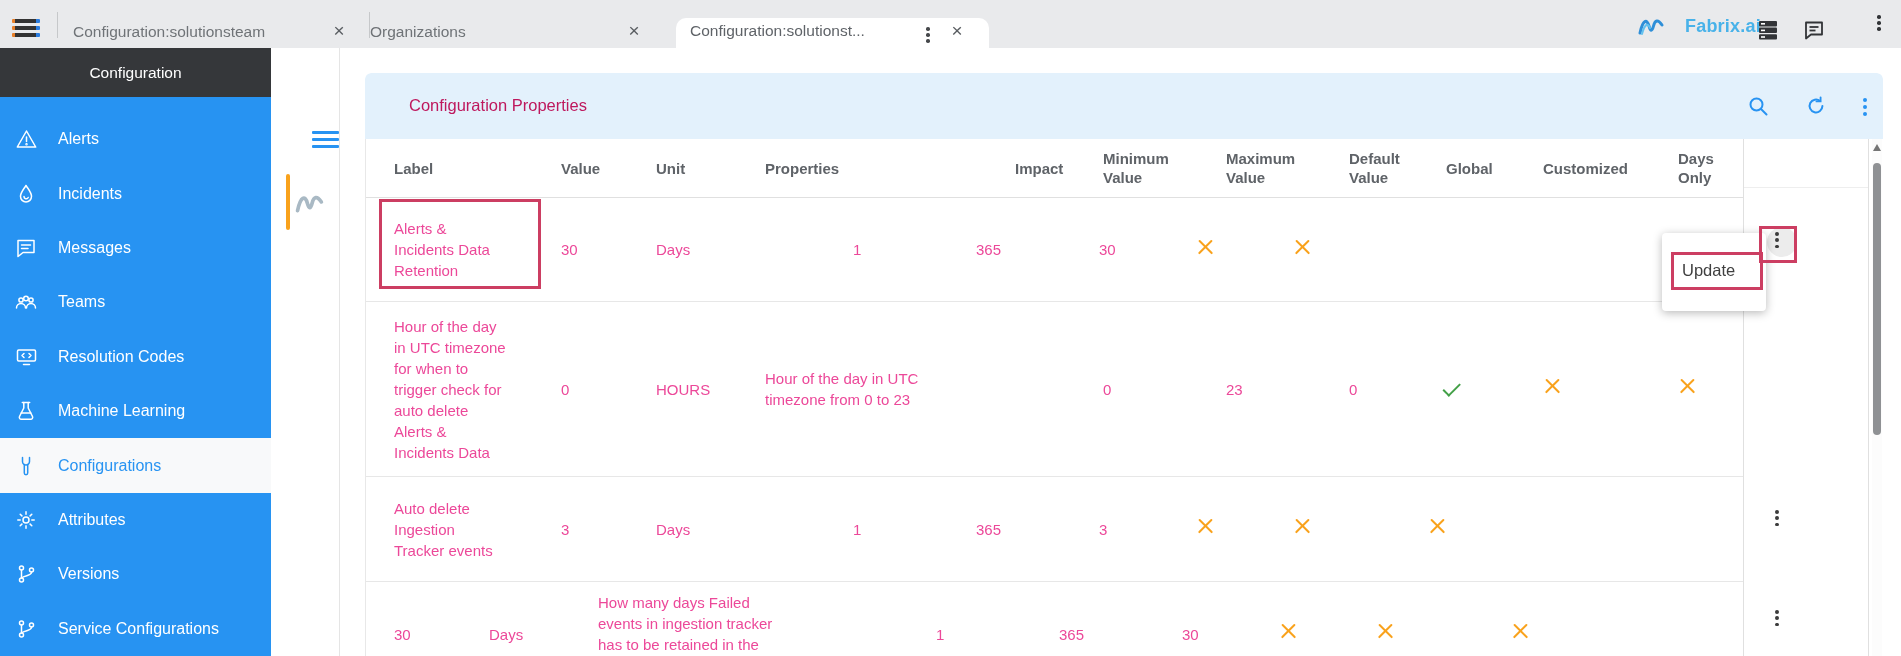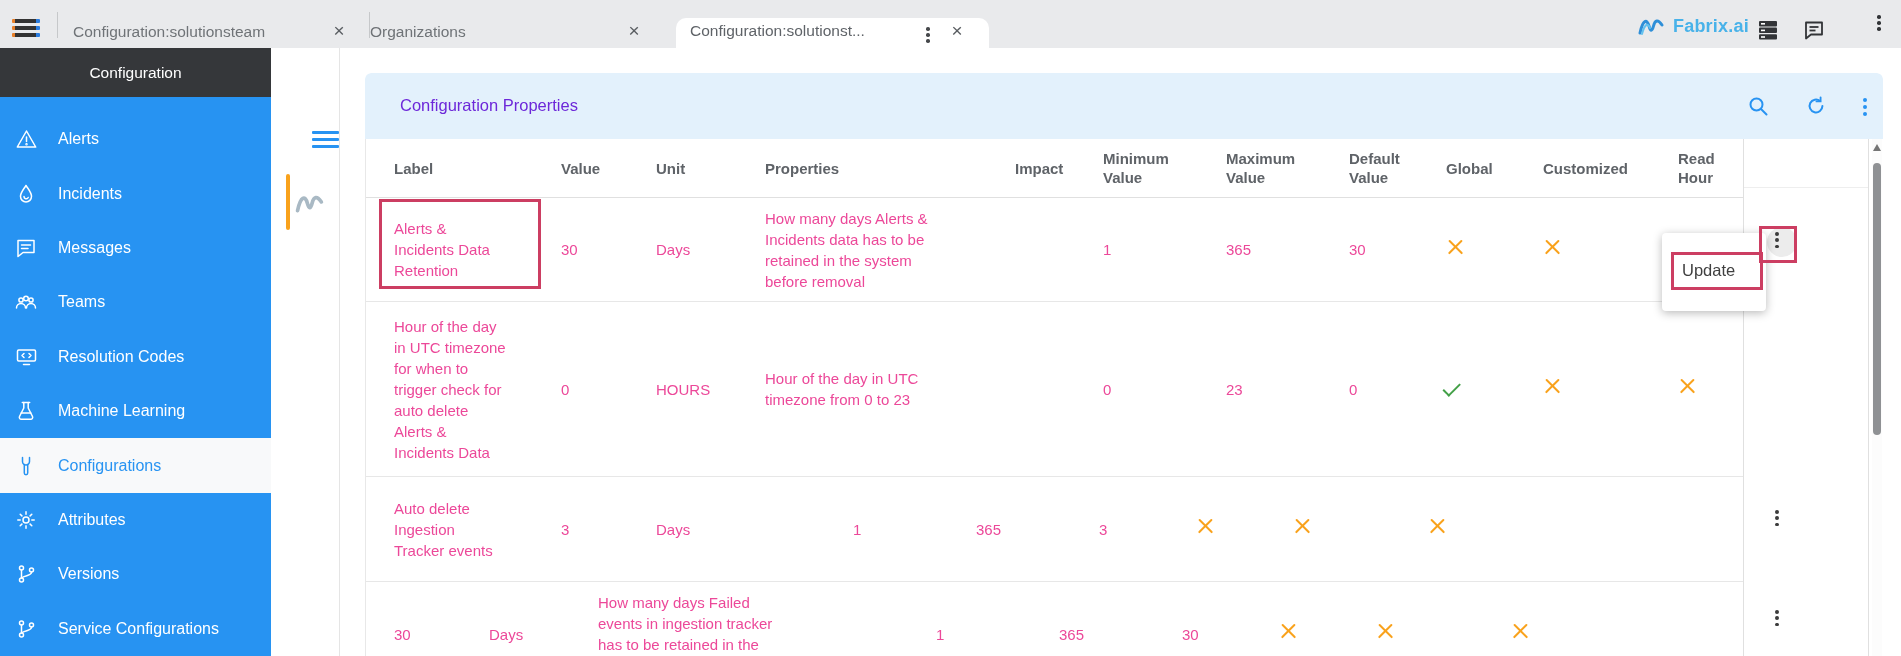--- a/index.html
+++ b/index.html
@@ -17,21 +17,21 @@
     overflow:hidden; text-overflow:ellipsis; }
   .tab .tclose { position:absolute; top:21px; width:20px; height:20px; line-height:19px; text-align:center;
     font-size:19px; color:#5a5e62; cursor:pointer; }
   .tab.active { background:#fff; top:18px; height:30px; border-radius:10px 10px 0 0; }
   .tab.active .tlabel { top:4px; color:#5f6368; max-width:222px; }
   .tab.active .tclose { top:3px; }
   .kebab { display:flex; flex-direction:column; gap:2.5px; width:4px; cursor:pointer; }
   .kebab b { width:3.5px; height:3.5px; border-radius:50%; background:#46484b; }
   .tab-kebab { position:absolute; top:9px; }
   .brand { position:absolute; left:1638px; top:14px; display:flex; align-items:center; cursor:default; }
-  .brand .btext { font-size:18px; font-weight:700; color:#48b2e9; margin-left:8px; letter-spacing:.2px; }
+  .brand .btext { font-size:18px; font-weight:700; color:#48b2e9; margin-left:20px; letter-spacing:.2px; }
   .topicon { position:absolute; top:19px; width:22px; height:22px; cursor:pointer; }
 
   
   .sidebar { position:absolute; left:0; top:48px; width:271px; height:608px; background:#2793f2; }
   .side-header { height:49px; background:#35373a; color:#fff; font-size:15.5px;
     display:flex; align-items:center; justify-content:center; }
   .side-list { padding-top:15px; }
   .side-item { display:flex; align-items:center; height:54.4px; color:#fff; font-size:16px; cursor:pointer; }
   .side-item .ic { width:26px; margin-left:13px; margin-right:19px; display:flex; justify-content:center; }
   .side-item.selected { background:#f8f9fa; color:#2793f2; }
@@ -42,21 +42,21 @@
     border-right:1px solid #e5e5e5; }
   .mini-burger { position:absolute; left:41px; top:83px; width:27px; cursor:pointer; }
   .mini-burger i { display:block; height:3px; margin-bottom:4px; background:#2793f2; border-radius:1px; }
   .mini-indicator { position:absolute; left:15px; top:126px; width:4px; height:56px; background:#f9a21c; border-radius:2px; }
   .mini-logo { position:absolute; left:24px; top:142px; cursor:pointer; }
 
   
   .card { position:absolute; left:365px; top:73px; width:1518px; height:583px; background:#fff;
     border-radius:6px 6px 0 0; overflow:hidden; }
   .card-header { position:relative; height:66px; background:#e3f1fc; border-radius:6px 6px 0 0; }
-  .card-title { position:absolute; left:35px; top:23px; font-size:16.5px; color:#6d28d9; }
+  .card-title { position:absolute; left:44px; top:23px; font-size:16.5px; color:#be185d; }
   .hicon { position:absolute; top:22px; width:22px; height:22px; cursor:pointer; }
   .hkebab { display:flex; flex-direction:column; gap:3px; align-items:center; }
   .hkebab b { width:4px; height:4px; border-radius:50%; background:#2793f2; }
 
   .tablewrap { position:absolute; left:0; top:66px; width:1504px; bottom:0; border-left:1px solid #e8e8e8; }
   .thead,.trow { display:flex; padding-left:28px; width:1378px; }
   .thead { height:59px; align-items:center; border-bottom:1px solid #e0e0e0;
     color:#5f6368; font-weight:700; font-size:15px; line-height:19px; }
   .trow { align-items:center; border-bottom:1px solid #e7e7e7; font-size:15px; line-height:21px; color:#ec4899; }
   .cell { padding-right:8px; }
@@ -323,28 +323,27 @@
       <span class="cell c-label">Label</span>
       <span class="cell c-value">Value</span>
       <span class="cell c-unit">Unit</span>
       <span class="cell c-desc">Properties</span>
       <span class="cell c-impact">Impact</span>
       <span class="cell c-min"><span class="w78">Minimum Value</span></span>
       <span class="cell c-max"><span class="w78">Maximum Value</span></span>
       <span class="cell c-def"><span class="w78">Default Value</span></span>
       <span class="cell c-glob">Global</span>
       <span class="cell c-cust">Customized</span>
-      <span class="cell c-ro"><span class="w48">Read Hour</span></span>
+      <span class="cell c-ro"><span class="w48">Days Only</span></span>
     </div>
 
     <div class="trow" style="height:104px">
       <span class="cell c-label"><span class="w112">Alerts &amp; Incidents Data Retention</span></span>
       <span class="cell c-value">30</span>
       <span class="cell c-unit">Days</span>
-      <span class="cell c-desc"><span class="w185">How many days Alerts &amp; Incidents data has to be retained in the system before removal</span></span>
       <span class="cell c-impact"></span>
       <span class="cell c-min">1</span>
       <span class="cell c-max">365</span>
       <span class="cell c-def">30</span>
       <span class="cell c-glob"><span class="x-mark"></span></span>
       <span class="cell c-cust"><span class="x-mark"></span></span>
       <span class="cell c-ro"></span>
     </div>
 
     <div class="trow" style="height:175px">

